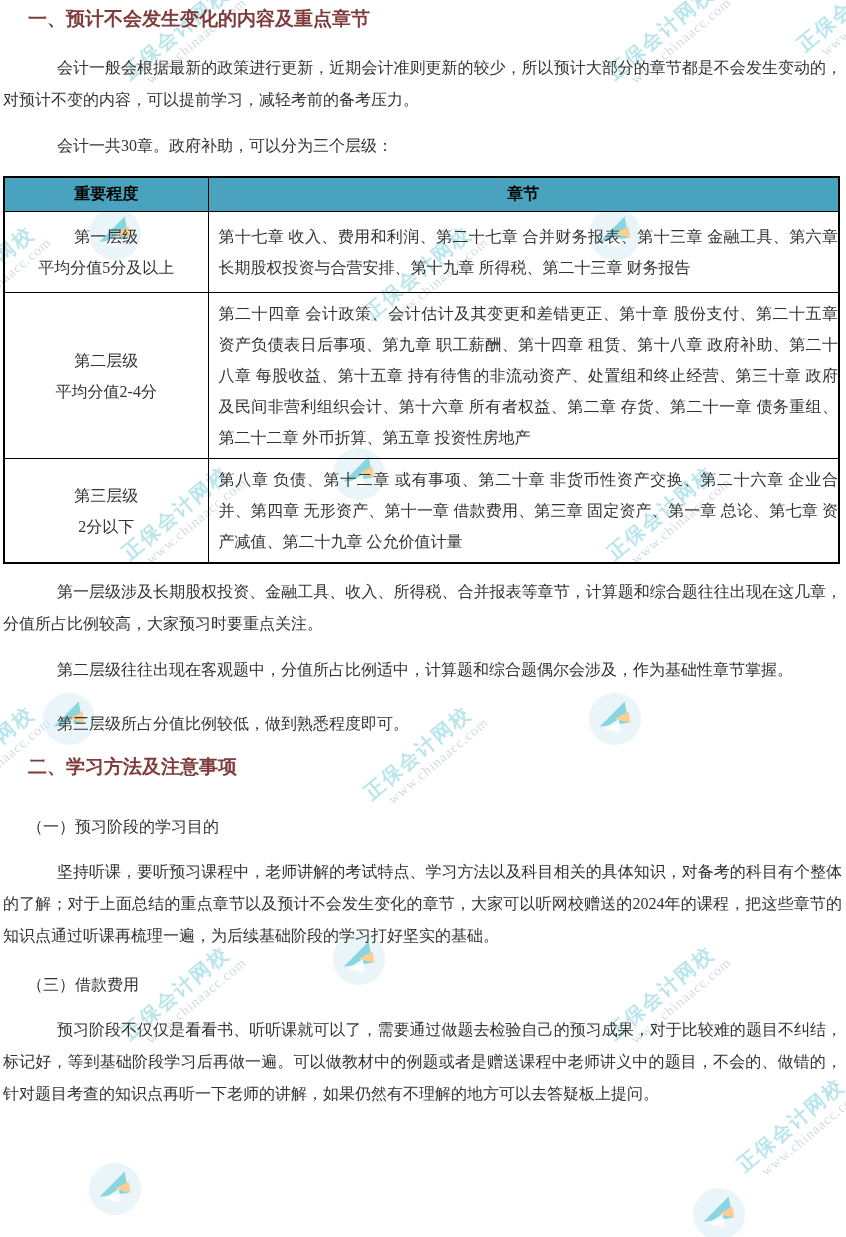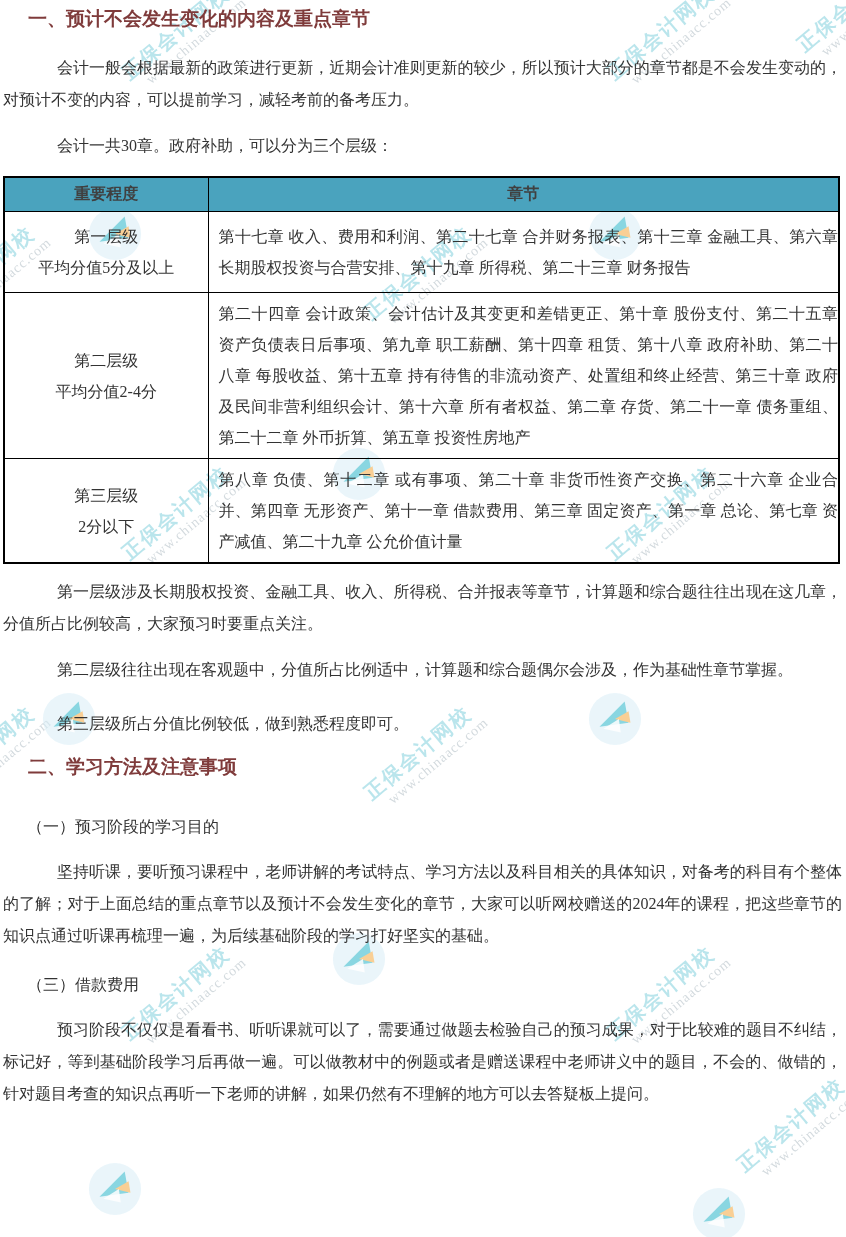--- a/index.html
+++ b/index.html
@@ -24,21 +24,21 @@
     margin:0;padding-left:25px;
   }
   .para{margin:0;line-height:32px;text-indent:54px;text-align:justify;}
   .subtitle{margin:0;line-height:22px;padding-left:24px;}
   table.levels{
     border-collapse:collapse;width:837px;margin-left:0;
     border:2px solid #000;table-layout:fixed;
   }
   table.levels th,table.levels td{border:1px solid #000;}
   table.levels th{
-    background:#4aa3be;color:#404040;font-weight:bold;font-size:16px;
+    background:#4aa3be;color:#000000;font-weight:bold;font-size:16px;
     height:33px;padding:0;text-align:center;
   }
   td.lvl{
     width:204px;text-align:center;vertical-align:middle;
     line-height:31px;padding:9px 4px;
   }
   td.chapters{
     text-align:left;vertical-align:middle;line-height:31px;padding:5px 0 5px 10px;
     text-align:justify;
   }

